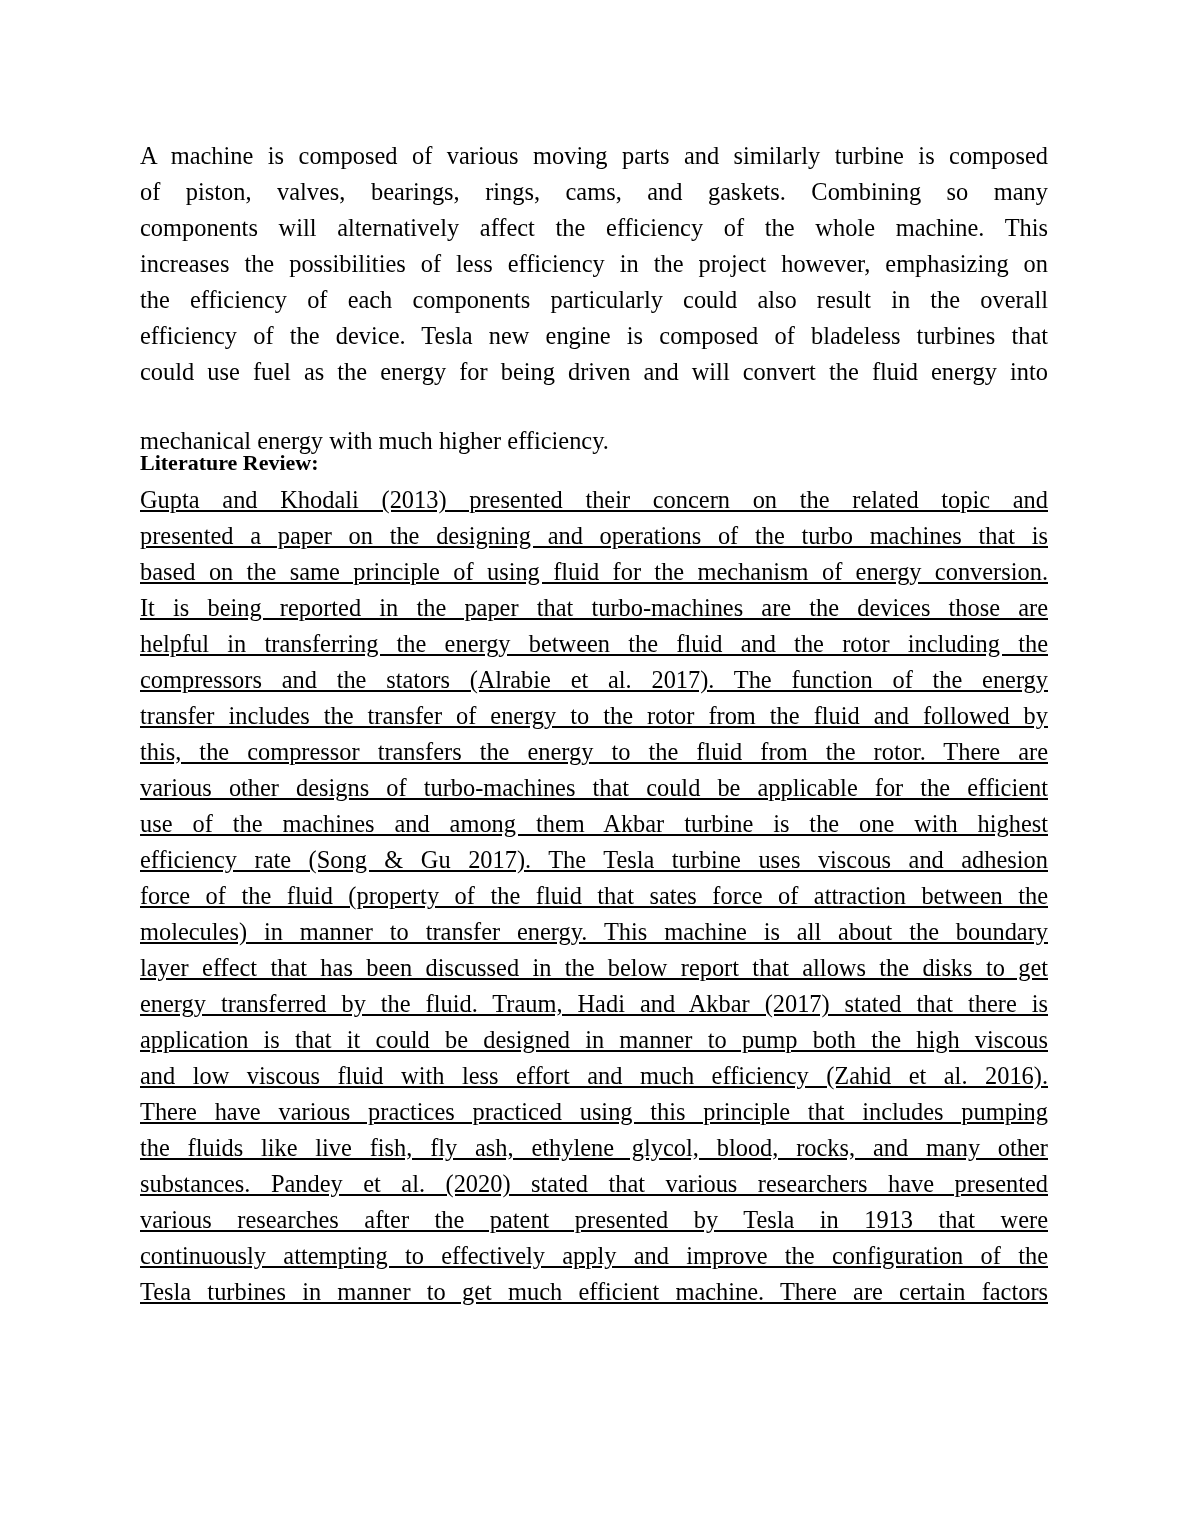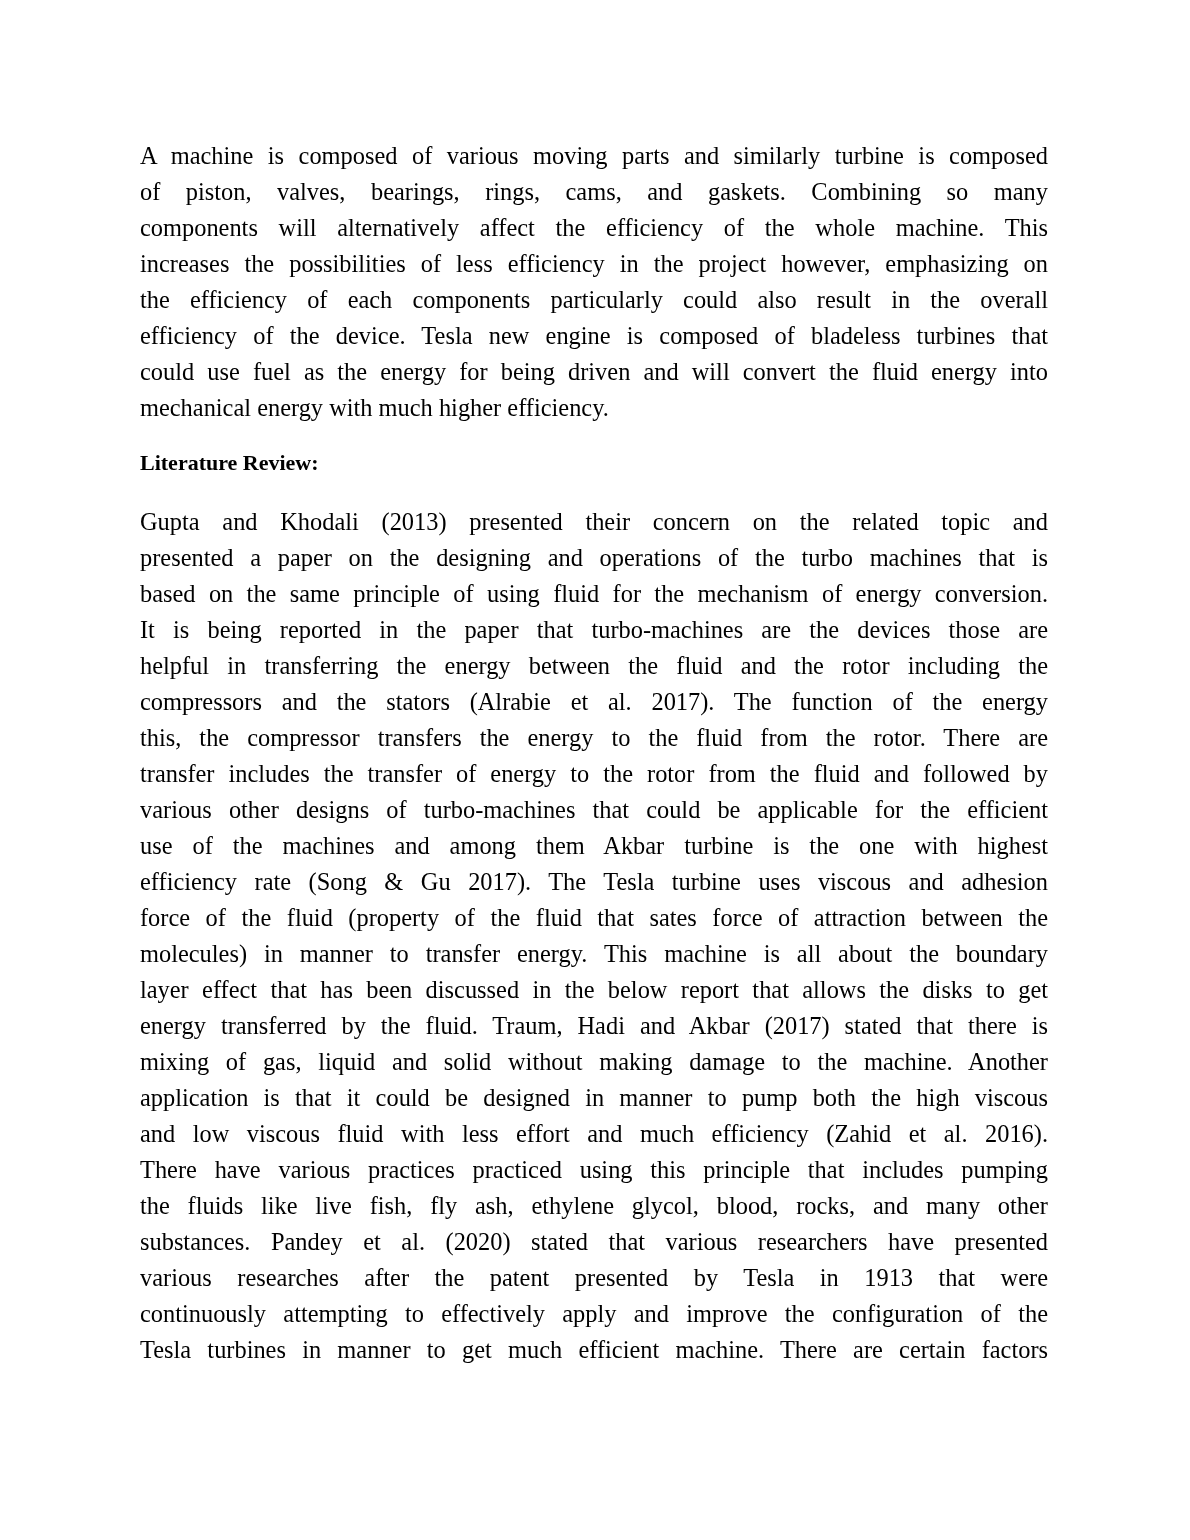--- a/index.html
+++ b/index.html
@@ -32,32 +32,33 @@
     height: 36px;
     line-height: 36px;
     font-size: 24.4px;
     white-space: nowrap;
     text-align: justify;
     text-align-last: justify;
   }
   .line.last {
     text-align: center;
     text-align-last: left;
+    margin-top: 33px;
   }
   .para-1 { top: 138px; }
   .heading {
     position: absolute;
     left: 140px;
     top: 445px;
     font-size: 22px;
     font-weight: bold;
     line-height: 36px;
     white-space: nowrap;
   }
-  .para-2 { top: 504px; }
+  .para-2 { top: 482px; text-decoration: underline; }
 </style>
 </head>
 <body>
 
 <div class="page">
 
   <div class="text-block para-1">
     <span class="line">A machine is composed of various moving parts and similarly turbine is composed</span>
     <span class="line">of piston, valves, bearings, rings, cams, and gaskets. Combining so many</span>
     <span class="line">components will alternatively affect the efficiency of the whole machine. This</span>
@@ -70,30 +71,29 @@
 
   <div class="heading">Literature Review:</div>
 
   <div class="text-block para-2">
     <span class="line">Gupta and Khodali (2013) presented their concern on the related topic and</span>
     <span class="line">presented a paper on the designing and operations of the turbo machines that is</span>
     <span class="line">based on the same principle of using fluid for the mechanism of energy conversion.</span>
     <span class="line">It is being reported in the paper that turbo-machines are the devices those are</span>
     <span class="line">helpful in transferring the energy between the fluid and the rotor including the</span>
     <span class="line">compressors and the stators (Alrabie et al. 2017). The function of the energy</span>
+    <span class="line">transfer includes the transfer of energy to the rotor from the fluid and followed by</span>
     <span class="line">this, the compressor transfers the energy to the fluid from the rotor. There are</span>
-    <span class="line">transfer includes the transfer of energy to the rotor from the fluid and followed by</span>
     <span class="line">various other designs of turbo-machines that could be applicable for the efficient</span>
     <span class="line">use of the machines and among them Akbar turbine is the one with highest</span>
     <span class="line">efficiency rate (Song &amp; Gu 2017). The Tesla turbine uses viscous and adhesion</span>
     <span class="line">force of the fluid (property of the fluid that sates force of attraction between the</span>
     <span class="line">molecules) in manner to transfer energy. This machine is all about the boundary</span>
     <span class="line">layer effect that has been discussed in the below report that allows the disks to get</span>
     <span class="line">energy transferred by the fluid. Traum, Hadi and Akbar (2017) stated that there is</span>
-    <span class="line">mixing of gas, liquid and solid without making damage to the machine. Another</span>
     <span class="line">application is that it could be designed in manner to pump both the high viscous</span>
     <span class="line">and low viscous fluid with less effort and much efficiency (Zahid et al. 2016).</span>
     <span class="line">There have various practices practiced using this principle that includes pumping</span>
     <span class="line">the fluids like live fish, fly ash, ethylene glycol, blood, rocks, and many other</span>
     <span class="line">substances. Pandey et al. (2020) stated that various researchers have presented</span>
     <span class="line">various researches after the patent presented by Tesla in 1913 that were</span>
     <span class="line">continuously attempting to effectively apply and improve the configuration of the</span>
     <span class="line">Tesla turbines in manner to get much efficient machine. There are certain factors</span>
   </div>
 

